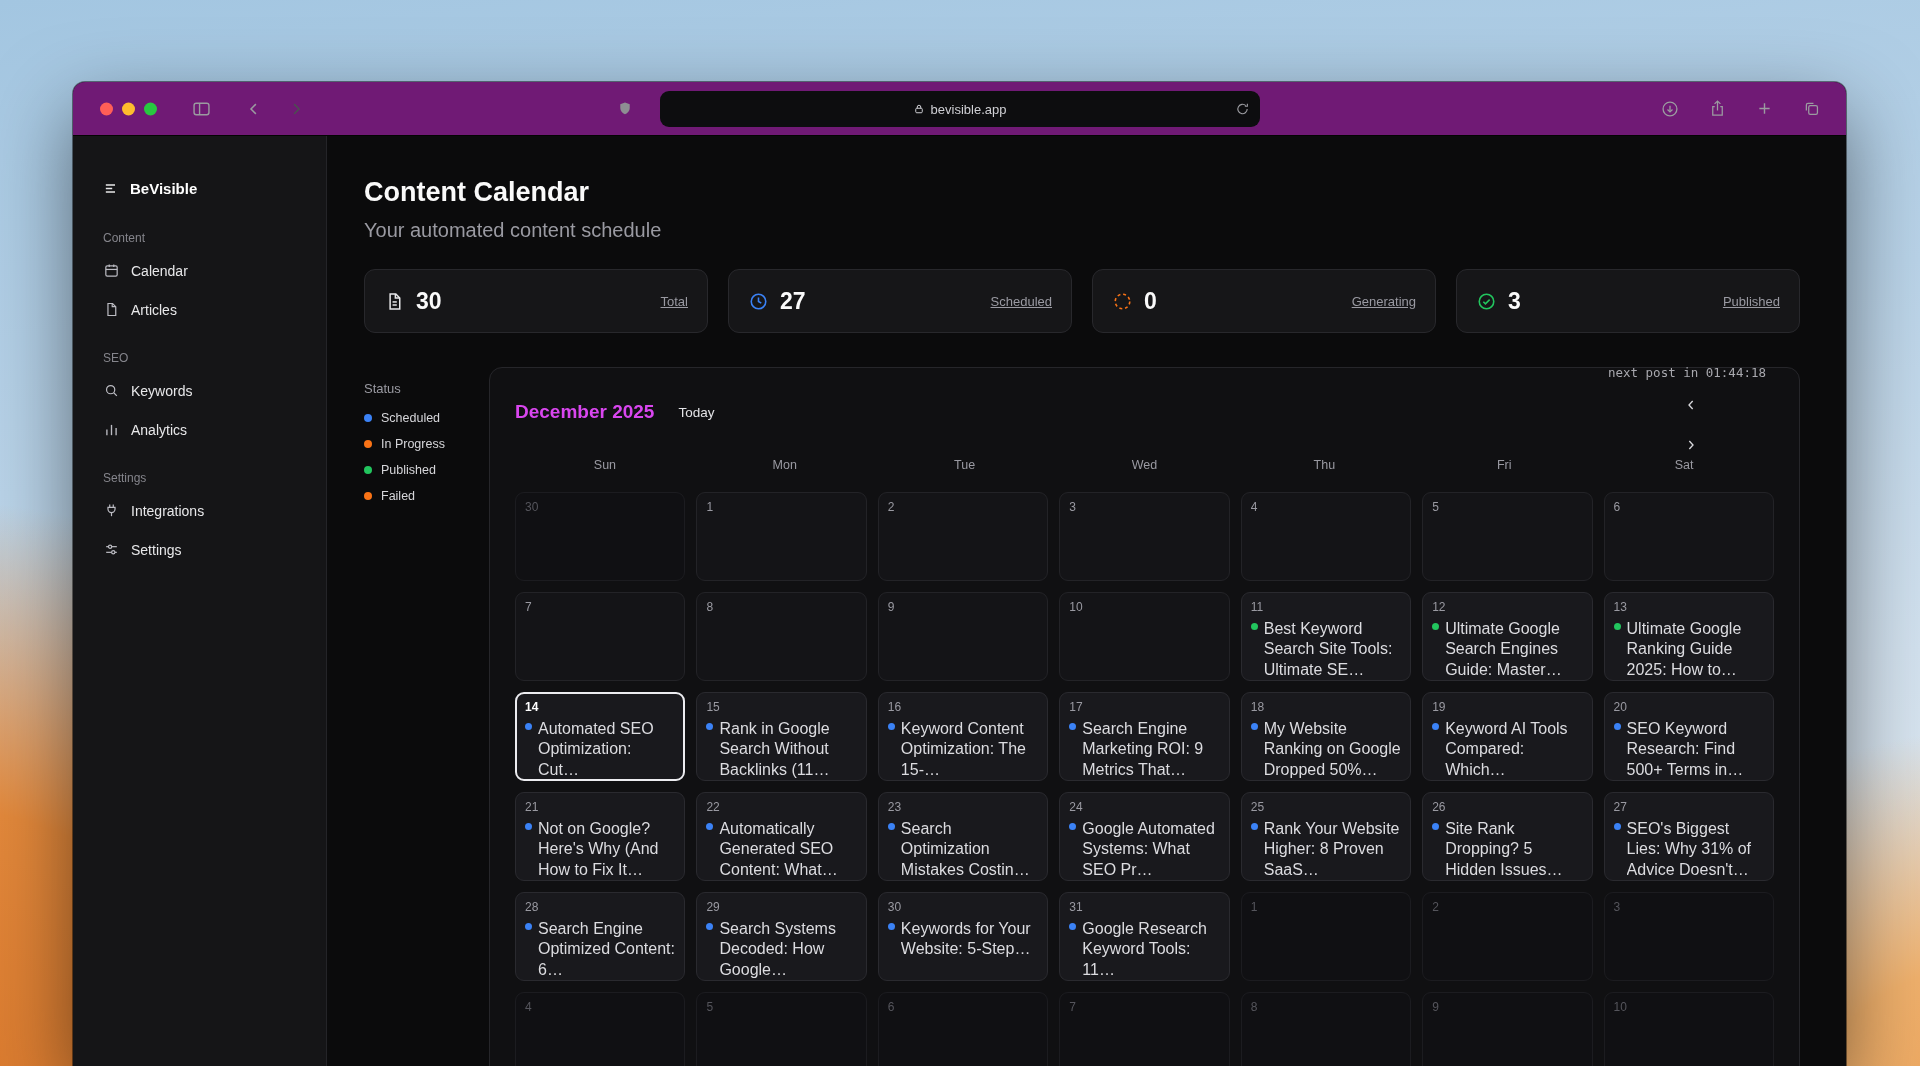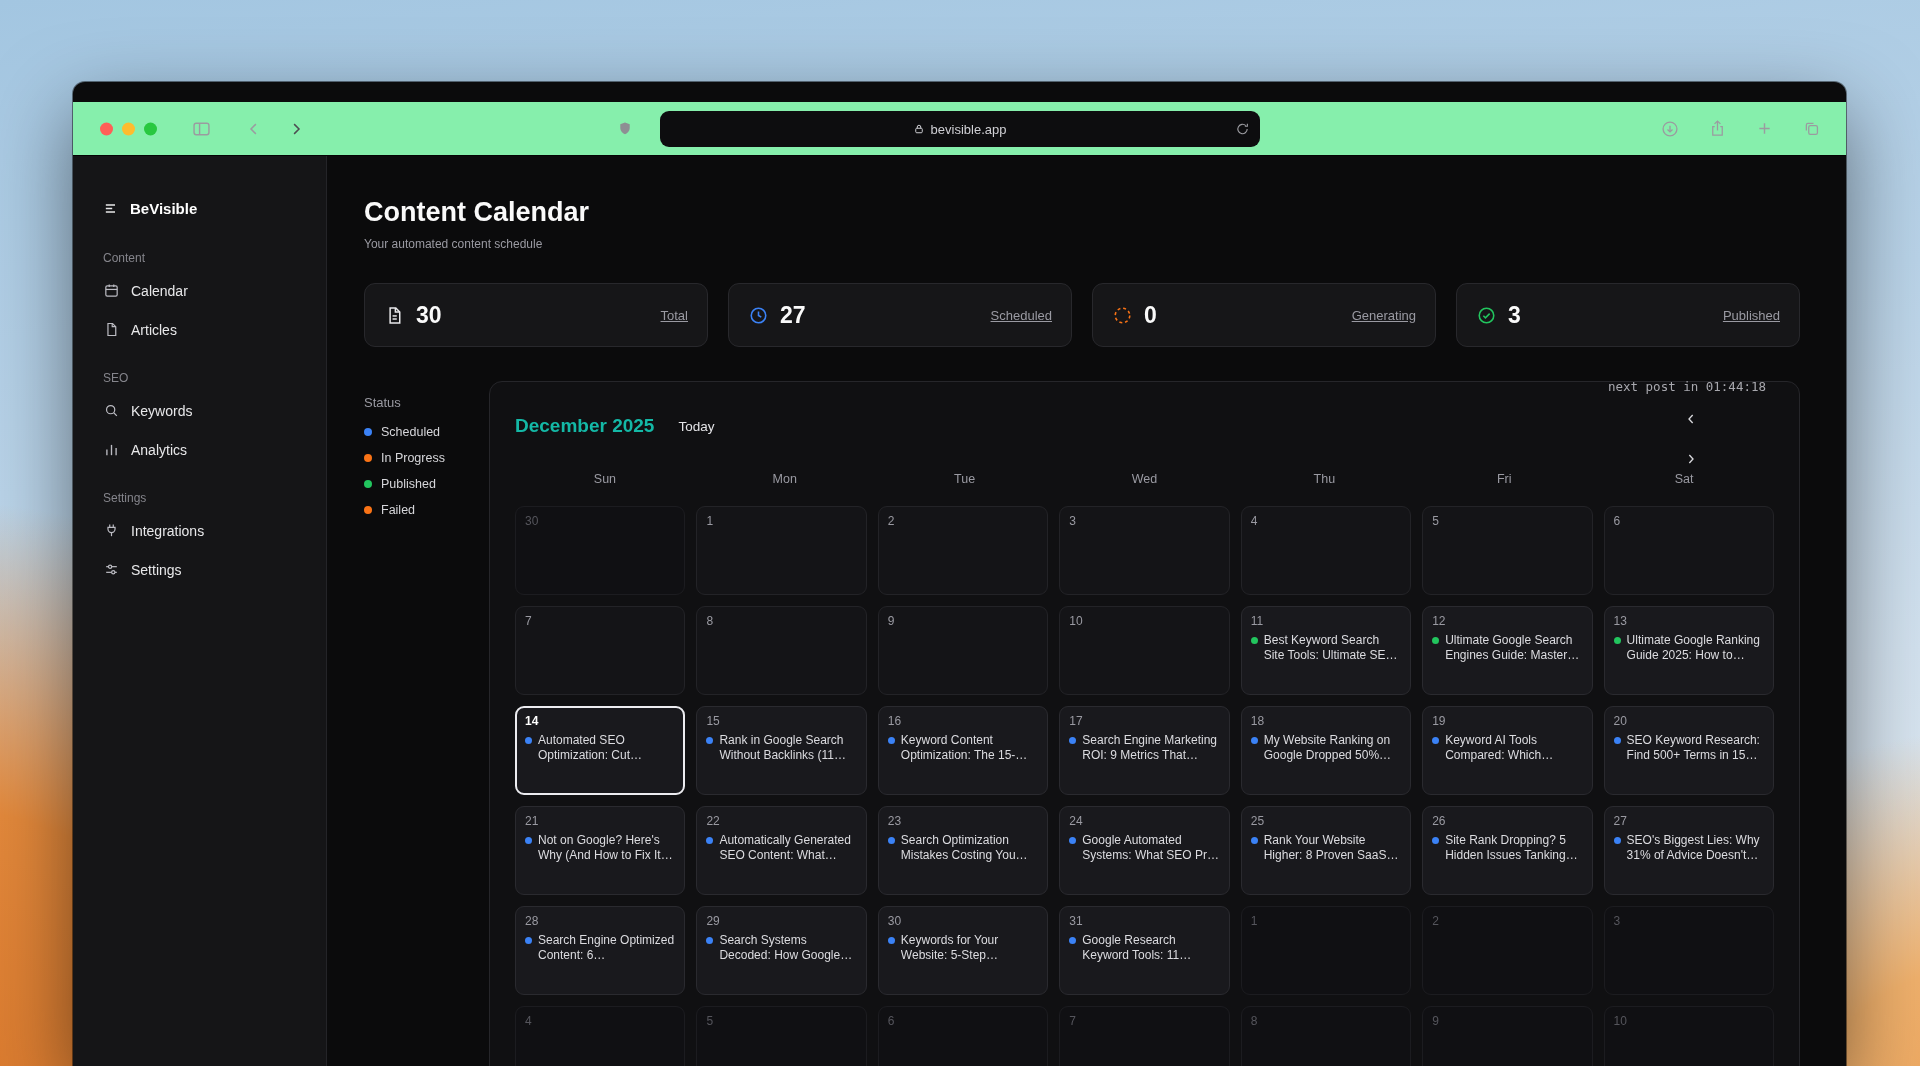--- a/index.html
+++ b/index.html
@@ -12,21 +12,21 @@
       radial-gradient(circle 640px at -70px 1140px, #d9772b 0%, #e2883b 52%, rgba(226,136,59,0) 100%),
       radial-gradient(circle 430px at 1985px 1160px, #eda45a 0%, #efb06c 45%, rgba(239,176,108,0) 100%),
       linear-gradient(173deg, #a3c6e1 0%, #b9d3e8 38%, #d2e1ee 68%, #e7edf2 100%);
   }
 
   .window{position:absolute;left:73px;top:82px;width:1773px;height:984px;background:#0b0b0c;
     border-radius:12px 12px 0 0;overflow:hidden;display:flex;flex-direction:column;
     box-shadow:0 30px 80px rgba(0,0,0,.5),0 0 0 1px rgba(0,0,0,.45);}
 
   
-  .toolbar{flex:0 0 54px;height:54px;background:#86efac;position:relative;border-bottom:1px solid #040404;margin-top:20px;}
+  .toolbar{flex:0 0 54px;height:54px;background:#701a75;position:relative;border-bottom:1px solid #040404;}
   .traffic{position:absolute;left:27px;top:50%;transform:translateY(-50%);display:flex;gap:9px;}
   .light{width:13px;height:13px;border-radius:50%;display:inline-block;}
   .light.red{background:#ff5f57}.light.yellow{background:#febc2e}.light.green{background:#28c840}
   .tb-icon{position:absolute;top:50%;transform:translateY(-50%);color:#9b9ba0;display:flex;align-items:center;justify-content:center;}
   .tb-icon.dim{color:#4d4d52;}
   .url-pill{position:absolute;left:50%;top:9px;transform:translateX(-50%);width:600px;height:36px;background:#0d0d0f;
     border-radius:9px;display:flex;align-items:center;justify-content:center;color:#cfcfd4;font-size:13px;gap:6px;}
   .url-pill .refresh{position:absolute;right:10px;top:50%;transform:translateY(-50%);color:#9b9ba0;display:flex;}
   .tb-right{position:absolute;right:25px;top:50%;transform:translateY(-50%);display:flex;gap:28px;color:#9b9ba0;}
   .tb-right button{display:flex;align-items:center;}
@@ -35,56 +35,56 @@
   .app{flex:1;display:flex;min-height:0;}
   .sidebar{flex:0 0 254px;width:254px;background:#151517;border-right:1px solid #242428;padding:44px 16px 0 30px;}
   .logo{display:flex;align-items:center;gap:10px;color:#fff;font-weight:bold;font-size:15px;margin-bottom:34px;}
   .logo svg{color:#e8e8ea;}
   .nav-section-title{font-size:12px;color:#85858c;margin:22px 0 6px;}
   .nav-item{display:flex;align-items:center;gap:11px;height:39px;color:#e8e8ea;font-size:14px;border-radius:8px;}
   .nav-item svg{color:#bcbcc3;flex:0 0 auto;}
 
   .main{flex:1;min-width:0;background:#0b0b0c;padding:40px 46px 0 37px;overflow:hidden;}
   .page-title{font-size:27px;font-weight:bold;color:#fafafa;line-height:32px;}
-  .page-subtitle{font-size:12px;color:#9a9aa2;margin-top:8px;line-height:17px;}
+  .page-subtitle{font-size:20px;color:#9a9aa2;margin-top:14px;line-height:17px;}
 
   .stats{display:grid;grid-template-columns:repeat(4,1fr);gap:20px;margin-top:30px;}
   .stat-card{height:64px;background:#161618;border:1px solid #28282c;border-radius:11px;display:flex;align-items:center;padding:0 19px;}
   .stat-value{font-size:23px;font-weight:bold;color:#fafafa;margin-left:11px;}
   .stat-label{margin-left:auto;font-size:13px;color:#9a9aa2;text-decoration:underline;}
   .ic-total{color:#e8e8ea}.ic-sched{color:#3b82f6}.ic-gen{color:#f97316}.ic-pub{color:#22c55e}
 
   .content-row{display:flex;gap:25px;margin-top:34px;align-items:flex-start;}
   .legend{flex:0 0 100px;width:100px;padding-top:14px;}
   .legend-title{font-size:13px;color:#9a9aa2;margin-bottom:15px;}
   .legend-item{display:flex;align-items:center;gap:9px;font-size:12.5px;color:#d6d6da;margin-bottom:12px;}
   .legend-dot{width:8px;height:8px;border-radius:50%;flex:0 0 8px;}
 
   .cal-panel{flex:1;min-width:0;background:#101012;border:1px solid #26262a;border-radius:13px;padding:24px 25px;}
   .cal-header{display:flex;align-items:center;height:40px;}
-  .cal-month{font-size:19px;font-weight:bold;color:#14b8a6;}
+  .cal-month{font-size:19px;font-weight:bold;color:#d946ef;}
   .cal-today-btn{margin-left:24px;font-size:13.5px;color:#e3e3e6;}
   .cal-right{margin-left:auto;display:flex;align-items:center;gap:10px;flex-direction:column;}
   .cal-countdown{font-family:"DejaVu Sans Mono",monospace;font-size:12.5px;color:#a8a8ae;margin-right:8px;}
   .cal-nav-btn{width:30px;height:30px;display:flex;align-items:center;justify-content:center;color:#d8d8dc;border-radius:8px;}
 
   .weekdays{display:grid;grid-template-columns:repeat(7,1fr);margin-top:14px;}
   .weekday{text-align:center;font-size:12.5px;color:#9a9aa2;padding:12px 0 20px;}
 
   .cal-grid{display:grid;grid-template-columns:repeat(7,1fr);gap:11px;}
   .cal-cell{height:89px;background:#141417;border:1px solid #232327;border-radius:9px;padding:7px 9px;}
   .cal-cell.outside{background:#101013;border-color:#1c1c20;}
   .cal-cell.outside .cal-day{color:#55555c;}
   .cal-cell.has-event{background:#19191d;border-color:#2a2a2f;}
   .cal-cell.today{border:2px solid #ececf0;padding:6px 8px;}
   .cal-cell.today .cal-day{color:#ffffff;font-weight:bold;}
   .cal-day{font-size:12px;color:#9a9aa2;margin-bottom:5px;line-height:14px;}
   .cal-event{display:flex;gap:6px;align-items:flex-start;}
   .ev-dot{width:7px;height:7px;border-radius:50%;flex:0 0 7px;margin-top:4px;}
-  .ev-title{font-size:12px;line-height:1.28;color:#dcdce0;display:-webkit-box;-webkit-line-clamp:3;-webkit-box-orient:vertical;overflow:hidden;}
+  .ev-title{font-size:16px;line-height:1.28;color:#dcdce0;display:-webkit-box;-webkit-line-clamp:3;-webkit-box-orient:vertical;overflow:hidden;}
 </style>
 </head>
 <body>
 
 <div class="desktop">
   <div class="window">
 
     <div class="toolbar">
       <div class="traffic">
         <span class="light red"></span>

